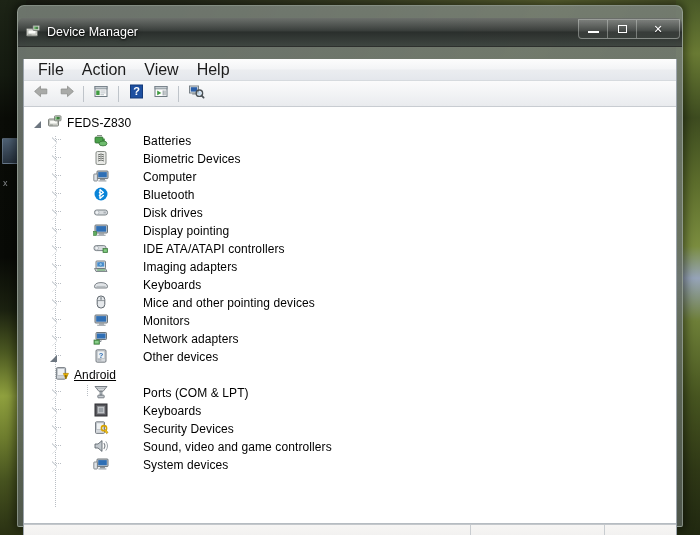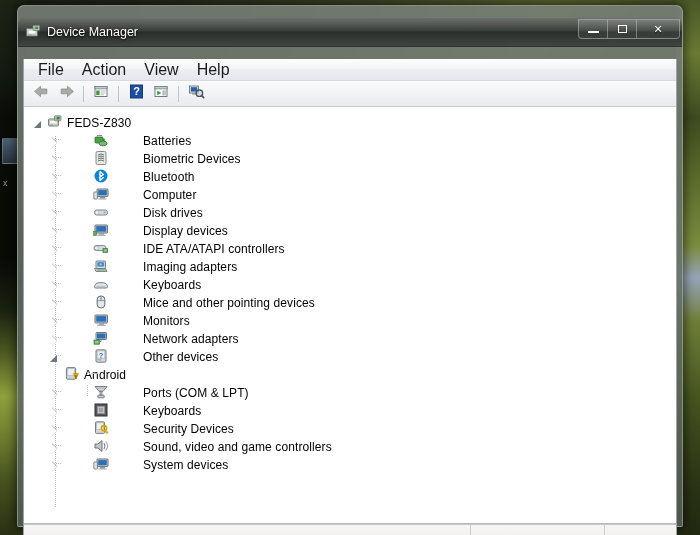--- a/index.html
+++ b/index.html
@@ -175,21 +175,21 @@
     height: 18px;
     white-space: nowrap;
     font-size: 12px;
     color: #000;
     position: relative;
   }
   .node .label { padding-left: 4px; letter-spacing: .1px; }
 
   .root  { padding-left: 9px; }
   .lvl1  { padding-left: 25px; gap: 30px; }
-  .lvl2  { padding-left: 40px; }
+  .lvl2  { padding-left: 30px; text-decoration: underline; }
 
   
   .exp {
     width: 11px; height: 11px; position: relative; flex: 0 0 auto;
     margin-right: 3px;
   }
   .exp.collapsed::before {
     content: ""; position: absolute; left: 3px; top: 1px;
     border-left: 5px solid transparent;
     border-top: 4.5px solid transparent;
@@ -440,51 +440,51 @@
           <span class="label">Biometric Devices</span>
         </div>
 
         <div class="node lvl1">
           <div class="stub" style="left:32px; top:9px;"></div>
           <span class="exp collapsed">
               <i></i>
             </span>
           <span class="ico">
             <svg width="16" height="16" viewBox="0 0 16 16">
-              <circle cx="8" cy="8" r="6.5" fill="#0a84d8"></circle>
-              <path d="M7 3.6 L10.4 6.4 L6.4 9.6 M6.4 6.4 L10.4 9.6 L7 12.4 L7 3.6" fill="none" stroke="#ffffff" stroke-width="1.3" stroke-linejoin="round" stroke-linecap="round"></path>
-            </svg>
-          </span>
-          <span class="label">Bluetooth</span>
-        </div>
-
-        <div class="node lvl1">
-          <div class="stub" style="left:32px; top:9px;"></div>
-          <span class="exp collapsed">
-              <i></i>
-            </span>
-          <span class="ico">
-            <svg width="16" height="16" viewBox="0 0 16 16">
               <rect x="4" y="3" width="11" height="7.6" rx=".8" fill="#c9ced3" stroke="#5e666d" stroke-width=".9"></rect>
               <rect x="5.2" y="4.1" width="8.6" height="5.2" fill="#2f6fb5"></rect>
               <rect x="7" y="11" width="5" height="1.4" fill="#8e959b"></rect>
               <rect x="5.4" y="12.4" width="8" height="1.1" fill="#9ba2a8"></rect>
               <rect x="0.8" y="6" width="3.6" height="7" rx=".6" fill="#dfe3e6" stroke="#6b7278" stroke-width=".8"></rect>
             </svg>
           </span>
           <span class="label">Computer</span>
         </div>
 
         <div class="node lvl1">
           <div class="stub" style="left:32px; top:9px;"></div>
           <span class="exp collapsed">
               <i></i>
             </span>
           <span class="ico">
             <svg width="16" height="16" viewBox="0 0 16 16">
+              <circle cx="8" cy="8" r="6.5" fill="#0a84d8"></circle>
+              <path d="M7 3.6 L10.4 6.4 L6.4 9.6 M6.4 6.4 L10.4 9.6 L7 12.4 L7 3.6" fill="none" stroke="#ffffff" stroke-width="1.3" stroke-linejoin="round" stroke-linecap="round"></path>
+            </svg>
+          </span>
+          <span class="label">Bluetooth</span>
+        </div>
+
+        <div class="node lvl1">
+          <div class="stub" style="left:32px; top:9px;"></div>
+          <span class="exp collapsed">
+              <i></i>
+            </span>
+          <span class="ico">
+            <svg width="16" height="16" viewBox="0 0 16 16">
               <rect x="1.5" y="6" width="13" height="5" rx="2.2" fill="#d8dcdf" stroke="#70787e" stroke-width=".9"></rect>
               <ellipse cx="4" cy="8.5" rx="2" ry="2" fill="#eef1f3" stroke="#9aa1a7" stroke-width=".6"></ellipse>
               <rect x="10.5" y="7.6" width="2.4" height="1.8" fill="#aab0b6"></rect>
             </svg>
           </span>
           <span class="label">Disk drives</span>
         </div>
 
         <div class="node lvl1">
           <div class="stub" style="left:32px; top:9px;"></div>
@@ -493,21 +493,21 @@
             </span>
           <span class="ico">
             <svg width="16" height="16" viewBox="0 0 16 16">
               <rect x="2" y="3" width="12.5" height="8" rx=".8" fill="#c6cbd0" stroke="#5e666d" stroke-width=".9"></rect>
               <rect x="3.2" y="4.1" width="10" height="5.6" fill="#2f6fb5"></rect>
               <rect x="6" y="11.4" width="5" height="1.3" fill="#8e959b"></rect>
               <rect x="4.2" y="12.7" width="8.4" height="1.1" fill="#9ba2a8"></rect>
               <rect x="0.6" y="9.5" width="3" height="4" fill="#5fae5f" stroke="#3c7b3c" stroke-width=".6"></rect>
             </svg>
           </span>
-          <span class="label">Display devices</span>
+          <span class="label">Display pointing</span>
         </div>
 
 
         <div class="node lvl1">
           <div class="stub" style="left:32px; top:9px;"></div>
           <span class="exp collapsed">
               <i></i>
             </span>
           <span class="ico">
             <svg width="16" height="16" viewBox="0 0 16 16">

